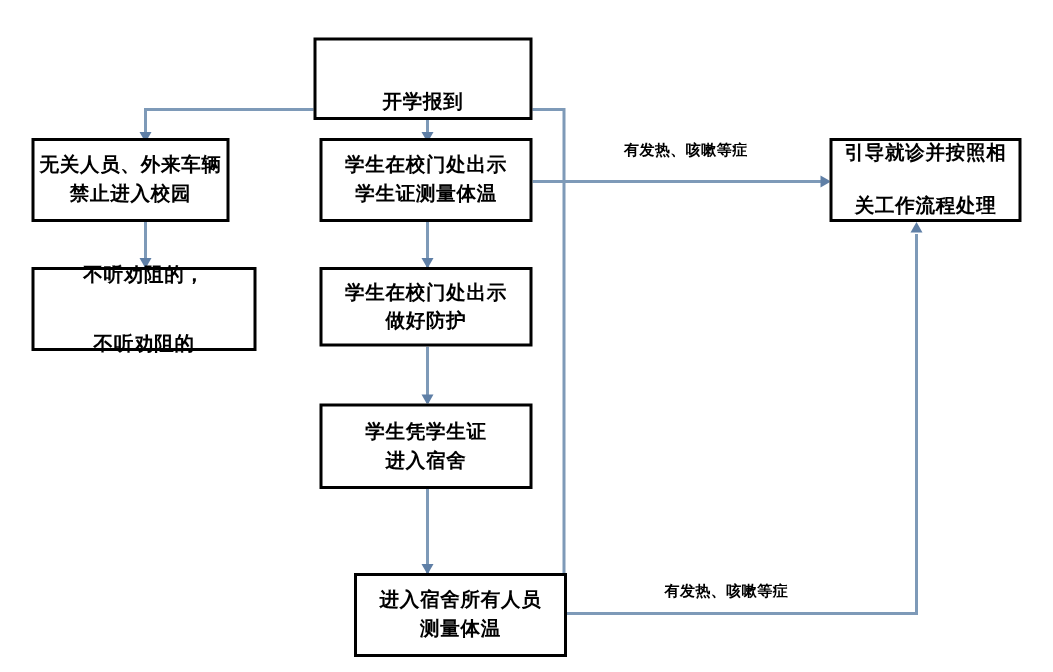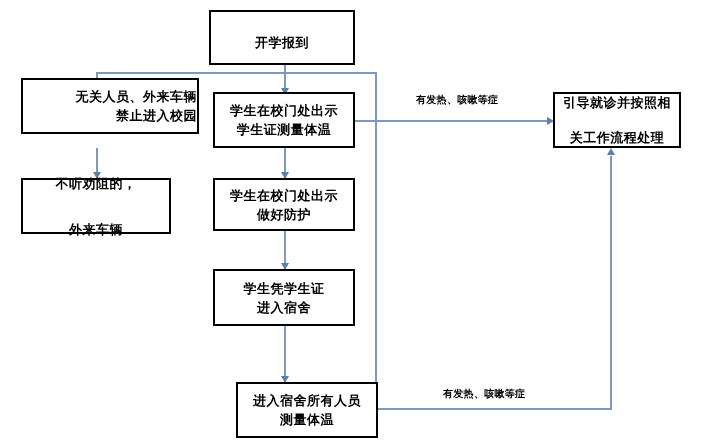--- a/index.html
+++ b/index.html
@@ -30,22 +30,23 @@
   }
   .node .line {
     font-size: 13px;
     font-weight: bold;
     color: #000000;
     line-height: 19px;
     letter-spacing: 0.5px;
     white-space: nowrap;
   }
   .node.top-node {
-    justify-content: center;
+    justify-content: flex-end;
     padding-top: 9px;
+    margin-top: 15px;
   }
   .edge-label {
     position: absolute;
     font-size: 10px;
     font-weight: bold;
     color: #000000;
     white-space: nowrap;
     letter-spacing: 0.3px;
     z-index: 4;
   }
@@ -115,28 +116,28 @@
   <div class="conn v" style="left:610px; top:156px; height:254px;"></div>
   <div class="arrow up" style="left:607px; top:148px;"></div>
 
   <div class="edge-label" style="left:416px; top:93px;">有发热、咳嗽等症</div>
   <div class="edge-label" style="left:443px; top:387px;">有发热、咳嗽等症</div>
 
   <div class="node top-node" style="left:209px; top:10px; width:146px; height:55px;">
     <div class="line">开学报到</div>
   </div>
 
-  <div class="node" style="left:21px; top:78px; width:178px; height:56px;align-items:flex-end;">
+  <div class="node" style="left:21px; top:92px; width:132px; height:56px;">
     <div class="line">无关人员、外来车辆</div>
     <div class="line">禁止进入校园</div>
   </div>
 
   <div class="node" style="left:21px; top:178px; width:150px; height:56px;gap:27px;">
     <div class="line">不听劝阻的，</div>
-    <div class="line">外来车辆</div>
+    <div class="line">不听劝阻的</div>
   </div>
 
   <div class="node" style="left:213px; top:92px; width:142px; height:56px;">
     <div class="line">学生在校门处出示</div>
     <div class="line">学生证测量体温</div>
   </div>
 
   <div class="node" style="left:213px; top:178px; width:142px; height:53px;">
     <div class="line">学生在校门处出示</div>
     <div class="line">做好防护</div>

